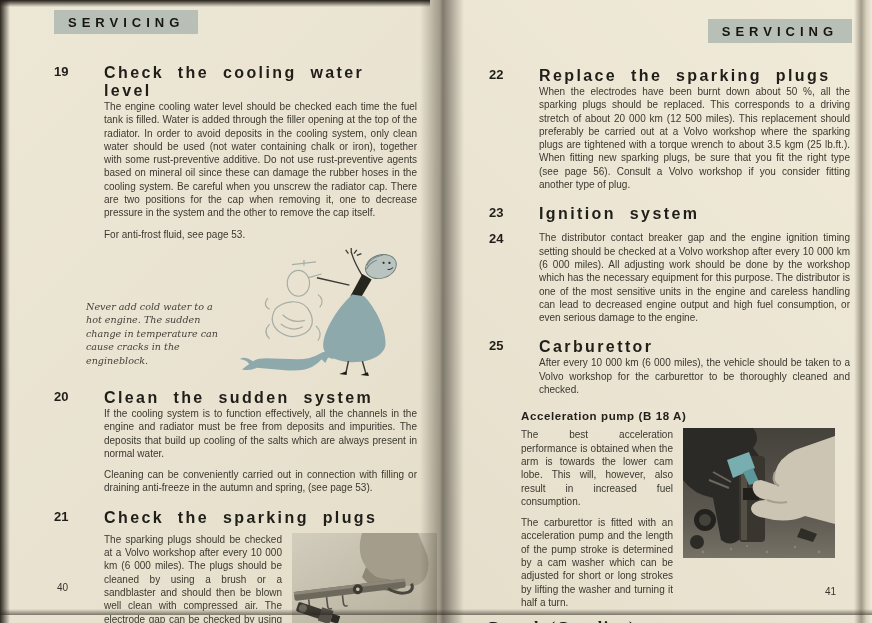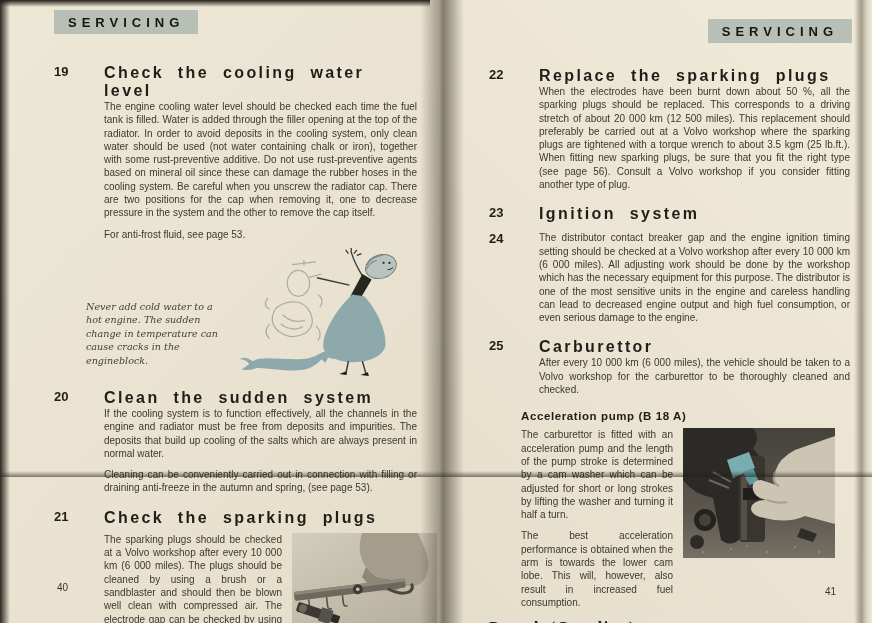--- a/index.html
+++ b/index.html
@@ -1,21 +1,21 @@
 <!DOCTYPE html>
 <html><head>
 <meta charset="utf-8">
 <style>
   html,body{margin:0;padding:0;}
   body{
     width:872px;height:623px;overflow:hidden;
     background:#4a443a;
     font-family:"Liberation Sans",sans-serif;
   }
-  .spread{position:relative;width:872px;height:477px;background:#c2410c;}
+  .spread{position:relative;width:872px;height:615px;background:#c2410c;}
   
   .edge-left{position:absolute;left:0;top:0;width:10px;height:623px;
     background:linear-gradient(to right,#2e2a22,rgba(46,42,34,0));}
   .edge-topleft{position:absolute;left:0;top:0;width:430px;height:7px;
     background:linear-gradient(to bottom,#241f18,rgba(36,31,24,0));}
   .gutter{position:absolute;left:420px;top:0;width:44px;height:623px;
     background:linear-gradient(to right,rgba(70,62,48,0),rgba(70,62,48,.45) 45%,rgba(40,34,26,.55) 52%,rgba(70,62,48,0));}
   .edge-right{position:absolute;right:0;top:0;width:18px;height:623px;
     background:linear-gradient(to right,rgba(70,62,48,0),rgba(90,80,62,.5) 40%,#d9d2bf 70%,#efe9d8);}
   .edge-bottom{position:absolute;left:0;bottom:0;width:872px;height:6px;
@@ -186,22 +186,22 @@
       <div class="sec mt14">
         <span class="sec-num">25</span>
         <span class="sec-title">Carburettor</span>
         <p class="body mt6">After every 10 000 km (6 000 miles), the vehicle should be taken to a Volvo workshop for the carburettor to be thoroughly cleaned and checked.</p>
       </div>
 
       <div style="margin-left:32px" class="mt14">
         <div class="subhead">Acceleration pump (B 18 A)</div>
         <div class="cols">
           <div style="width:152px">
+            <p class="body">The best acceleration performance is obtained when the arm is to­wards the lower cam lobe. This will, however, also result in increased fuel consumption.</p>
             <p class="body">The carburettor is fitted with an acceleration pump and the length of the pump stroke is determined by a cam washer which can be adjusted for short or long strokes by lifting the washer and turning it half a turn.</p>
-            <p class="body">The best acceleration performance is obtained when the arm is to­wards the lower cam lobe. This will, however, also result in increased fuel consumption.</p>
           </div>
           <svg class="photo-frame" width="152" height="130" viewBox="0 0 152 130">
             <defs>
               <linearGradient id="ph2" x1="0" y1="0" x2="0" y2="1">
                 <stop offset="0" stop-color="#45423c"></stop>
                   <stop offset=".65" stop-color="#5c5850"></stop>
                   <stop offset="1" stop-color="#767165"></stop>
               </linearGradient>
             </defs>
             <rect width="152" height="130" fill="url(#ph2)"></rect>

